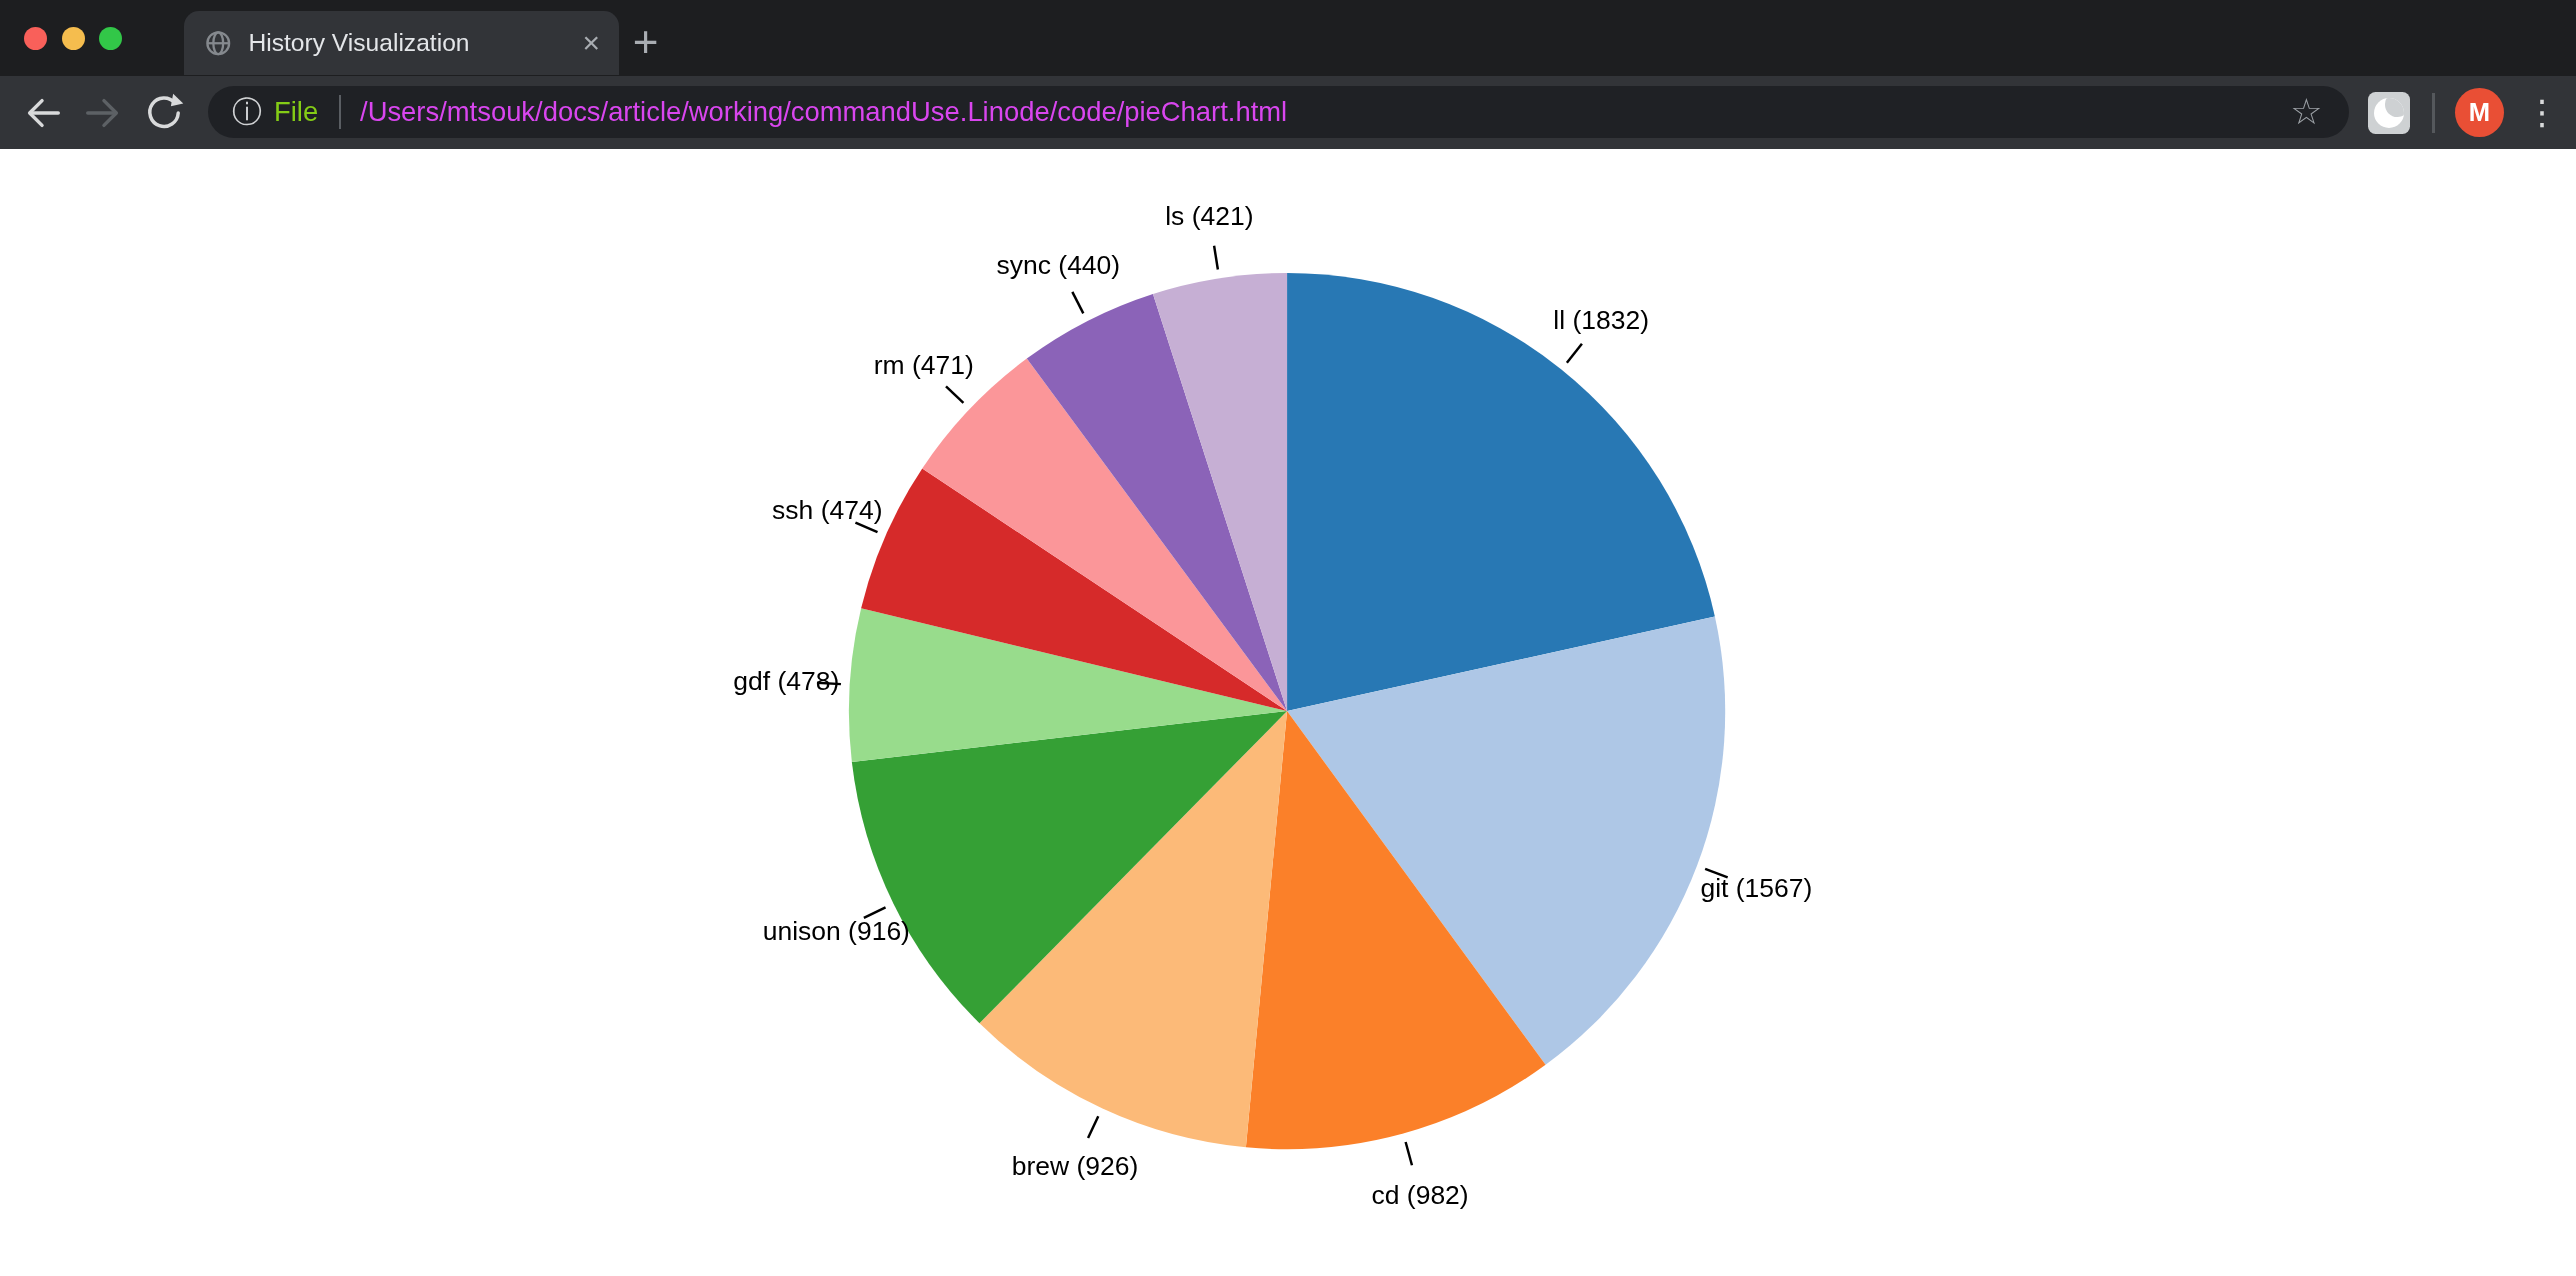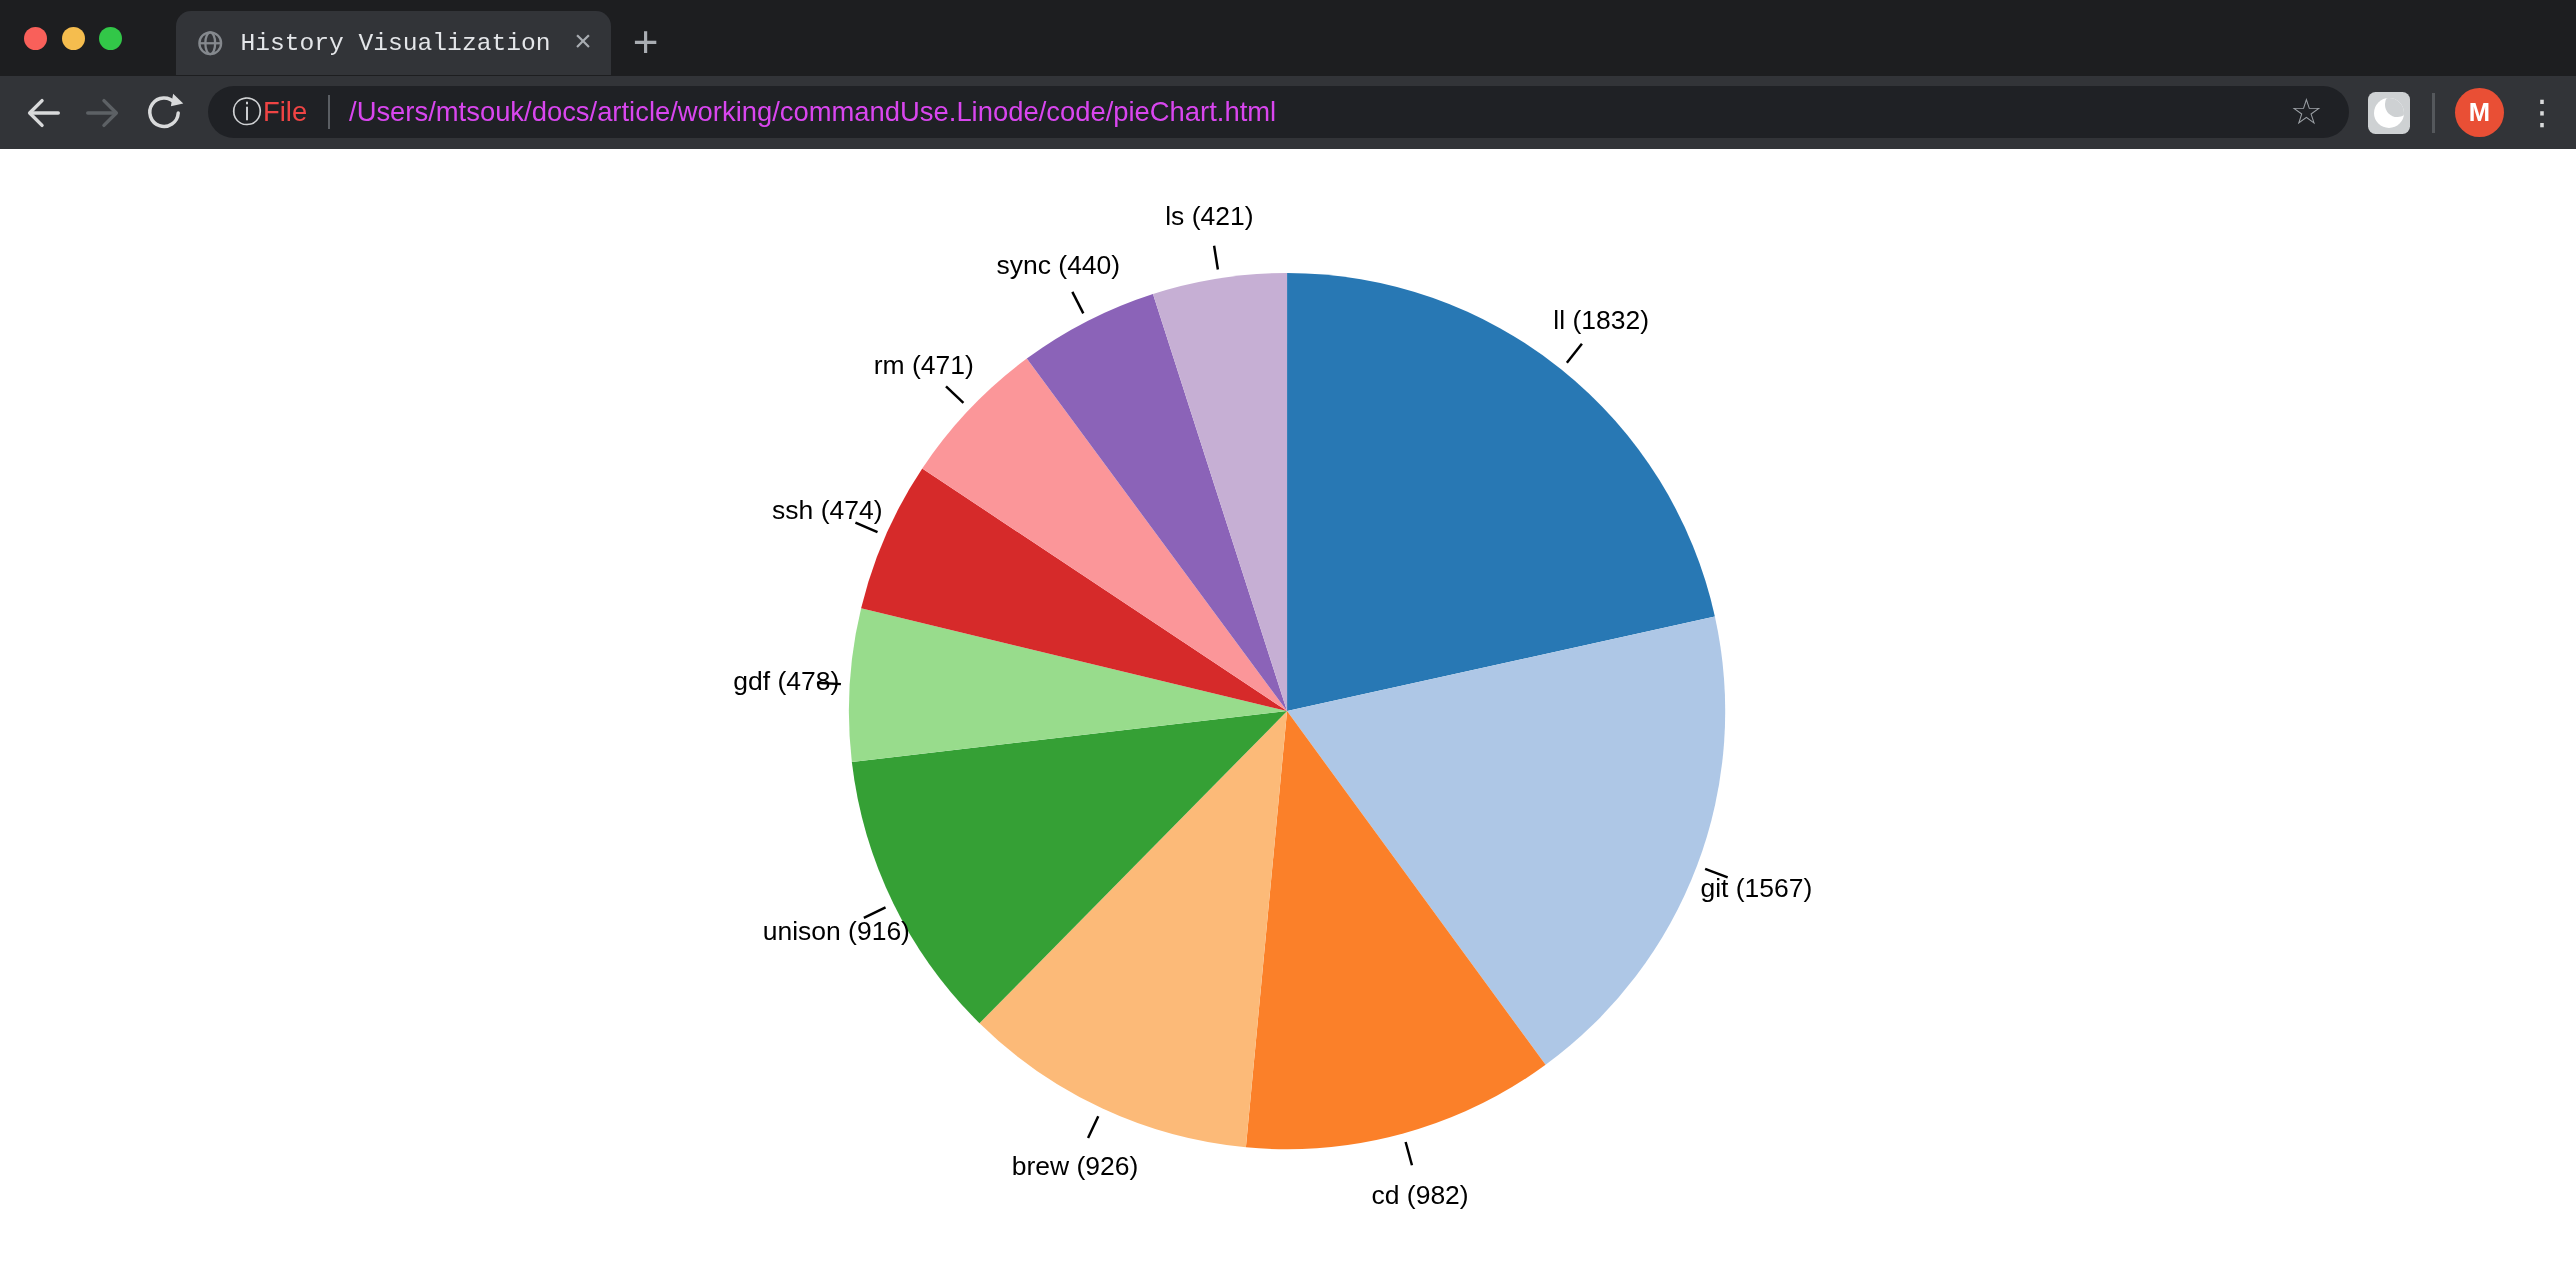--- a/index.html
+++ b/index.html
@@ -6,42 +6,42 @@
   html, body { width: 2576px; height: 1277px; overflow: hidden; background: #ffffff;
     font-family: "Liberation Sans", sans-serif; }
 
   
   .frame { position: absolute; left: 0; top: 0; width: 2576px; height: 76px; background: #1d1e20; }
   .traffic { position: absolute; top: 26.5px; width: 23px; height: 23px; border-radius: 50%; }
   .traffic.red    { left: 24px;  background: #f9605a; }
   .traffic.yellow { left: 62px;  background: #f5bd4e; }
   .traffic.green  { left: 99px; background: #32c748; }
 
-  .tab { position: absolute; left: 176px; top: 11.4px; width: 435px; height: 64px;
-    background: #323438; border-radius: 15px 15px 0 0; display: flex; align-items: center; font-family: Liberation Mono, monospace; }
+  .tab { position: absolute; left: 184px; top: 11.4px; width: 435px; height: 64px;
+    background: #323438; border-radius: 15px 15px 0 0; display: flex; align-items: center; }
   .tab .favicon { margin-left: 21px; width: 26.5px; height: 26.5px; flex: 0 0 auto; }
   .tab .title { margin-left: 17px; color: #e4e6e9; font-size: 24.6px; white-space: nowrap;
     overflow: hidden; flex: 1 1 auto; }
   .tab .close { margin-right: 19px; color: #a9adb2; font-size: 30px; line-height: 30px;
     flex: 0 0 auto; cursor: default; }
   .newtab { position: absolute; left: 621px; top: 17px; width: 49px; height: 49px;
     color: #a9adb2; font-size: 44px; line-height: 49px; text-align: center; font-weight: 300; }
 
   .toolbar { position: absolute; left: 0; top: 76px; width: 2576px; height: 73px; background: #323438; }
   .navbtn { position: absolute; top: 13.2px; width: 47px; height: 47px; display: flex;
     align-items: center; justify-content: center; }
   .navbtn svg { display: block; }
   .btn-back    { left: 19px; }
   .btn-forward { left: 79px; }
   .btn-reload  { left: 140px; }
 
   .omnibox { position: absolute; left: 208px; top: 10.4px; width: 2141px; height: 52px;
     background: #1f2125; border-radius: 26.5px; display: flex; align-items: center; }
   .omnibox .info { margin-left: 24px; color: #d0d2d4; font-size: 30px; line-height: 30px; }
-  .omnibox .scheme { margin-left: 1px; color: #ef4444; font-size: 27.4px; }
+  .omnibox .scheme { margin-left: 12px; color: #84cc16; font-size: 27.4px; }
   .omnibox .divider { margin-left: 21px; width: 1.9px; height: 34px; background: #5a5e63; }
   .omnibox .url { margin-left: 19px; color: #d946ef; font-size: 27.4px; white-space: nowrap;
     overflow: hidden; flex: 1 1 auto; }
   .omnibox .star { margin-right: 26.5px; color: #9ba0a5; font-size: 36px; line-height: 36px; }
 
   .ext-btn { position: absolute; left: 2368px; top: 16px; width: 42px; height: 42px;
     background: #ced1d3; border-radius: 7.6px; display: flex; align-items: center; justify-content: center; }
   .ext-swirl { width: 30px; height: 30px; border-radius: 50%; background: #ffffff; position: relative; overflow: hidden; }
   .ext-swirl::after { content: ""; position: absolute; left: 11.4px; top: -5.7px; width: 24.6px; height: 24.6px;
     border-radius: 50%; background: #ced1d3; }

